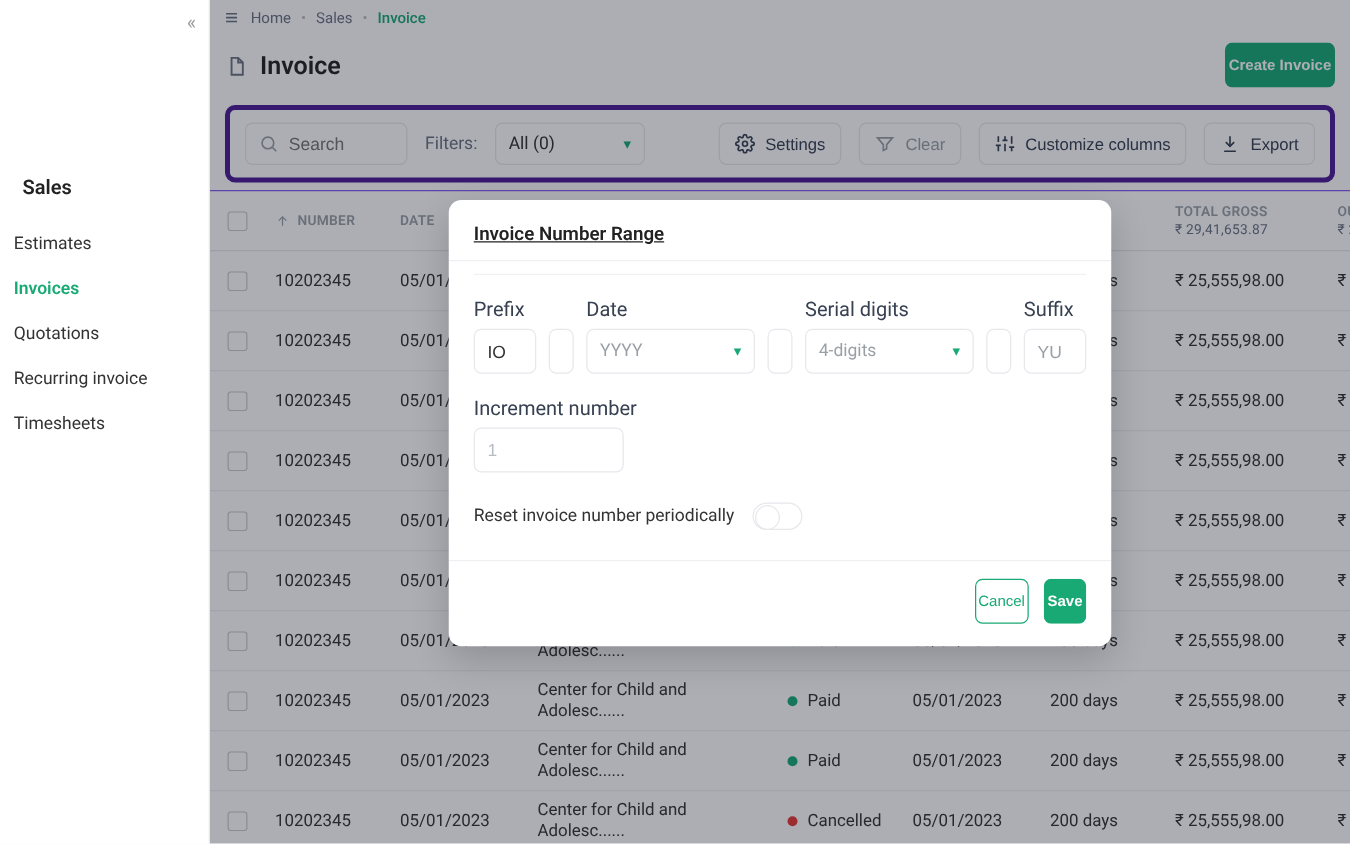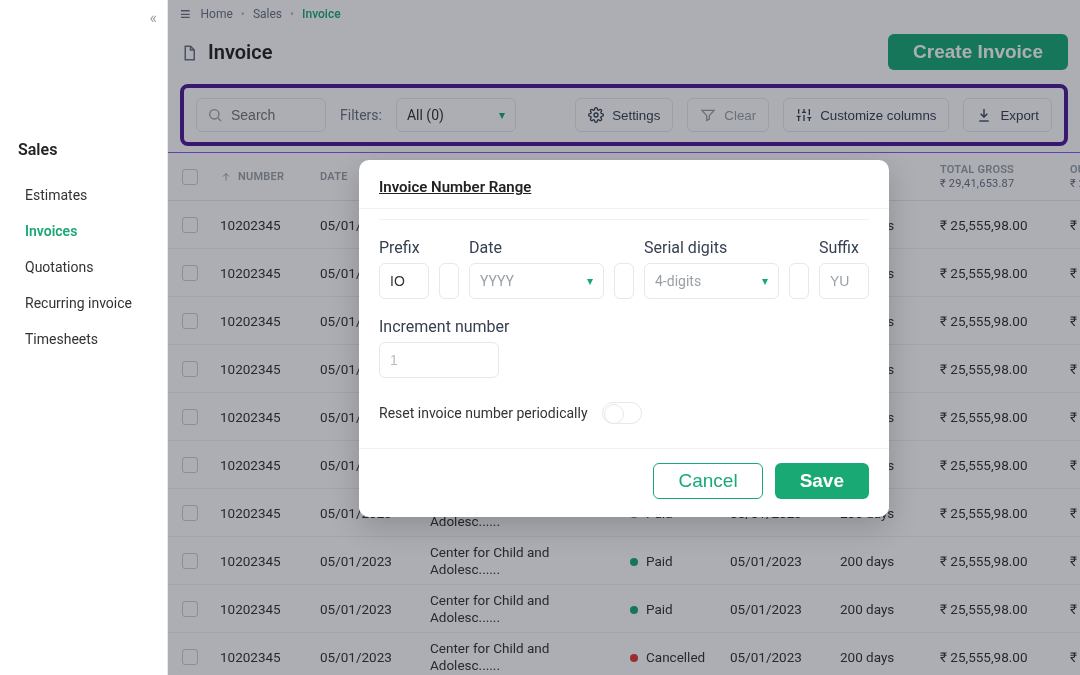--- a/index.html
+++ b/index.html
@@ -4,38 +4,38 @@
 <style>
   * { box-sizing: border-box; margin: 0; padding: 0; }
   html, body { width: 1080px; height: 675px; overflow: hidden; font-family: -apple-system, BlinkMacSystemFont, "Segoe UI", Roboto, Arial, sans-serif; font-size: 14px; color: #333; background: #fff; }
   .app { position: relative; width: 1080px; height: 675px; display: flex; }
 
   
   .sidebar { width: 168px; min-width: 168px; height: 100%; border-right: 1px solid #e6e8eb; background: #fff; padding-top: 10px; position: relative; }
   .sidebar-collapse { position: absolute; top: 8px; right: 10px; color: #9aa0a6; font-size: 16px; cursor: pointer; }
   .sidebar-title { font-weight: 600; font-size: 16px; color: #222; padding: 130px 18px 18px 18px; }
   .sidebar-list { list-style: none; }
-  .sidebar-item { padding: 10px 25px; color: #333; font-size: 14px; cursor: pointer; }
+  .sidebar-item { padding: 10px 11px; color: #333; font-size: 14px; cursor: pointer; }
   .sidebar-item.active { color: #19a974; font-weight: 600; }
 
   
   .main { flex: 1 1 auto; height: 100%; overflow: hidden; position: relative; }
 
   
   .topbar { height: 28px; display: flex; align-items: center; gap: 10px; padding: 6px 12px; color: #6b7280; font-size: 12px; }
   .topbar .icon-menu { font-size: 18px; color: #6b7280; cursor: pointer; }
   .crumbs { display: flex; gap: 8px; align-items: center; }
   .crumb-sep { color: #bdbdbd; }
   .crumb.active { color: #19a974; font-weight: 500; }
 
   
   .page-head { display: flex; align-items: center; justify-content: space-between; padding: 6px 12px 14px 12px; }
   .page-title { display: flex; align-items: center; gap: 10px; font-size: 20px; font-weight: 600; color: #222; }
   .page-title .icon-doc { width: 18px; height: 18px; display: inline-block; }
-  .btn { display: inline-flex; align-items: center; justify-content: center; border-radius: 6px; padding: 0 24px; height: 36px; font-size: 19px; cursor: pointer; border: 1px solid transparent; background: #fff; }
+  .btn { display: inline-flex; align-items: center; justify-content: center; border-radius: 6px; padding: 0 2px; height: 36px; font-size: 12px; cursor: pointer; border: 1px solid transparent; background: #fff; }
   .btn-primary { background: #19a974; color: #fff; font-weight: 600; }
   .btn-outline-green { border: 1px solid #19a974; color: #19a974; background: #fff; font-weight: 500; }
 
   
   .toolbar { display: flex; align-items: center; gap: 10px; padding: 0 12px 6px 12px; }
   .card-frame { border: 4px solid #4c1d95; border-radius: 8px; padding: 10px 12px; display: flex; align-items: center; gap: 14px; width: 100%; }
   .search-box { display: flex; align-items: center; gap: 8px; border: 1px solid #e6e8eb; border-radius: 6px; padding: 0 10px; height: 34px; min-width: 130px; color: #9aa0a6; }
   .search-box input { border: none; outline: none; height: 100%; width: 80px; font-size: 14px; color: #333; background: transparent; }
   .filters-label { color: #6b7280; }
   .select-box { display: flex; align-items: center; justify-content: space-between; border: 1px solid #e6e8eb; border-radius: 6px; height: 34px; padding: 0 10px; min-width: 120px; color: #333; cursor: pointer; }

